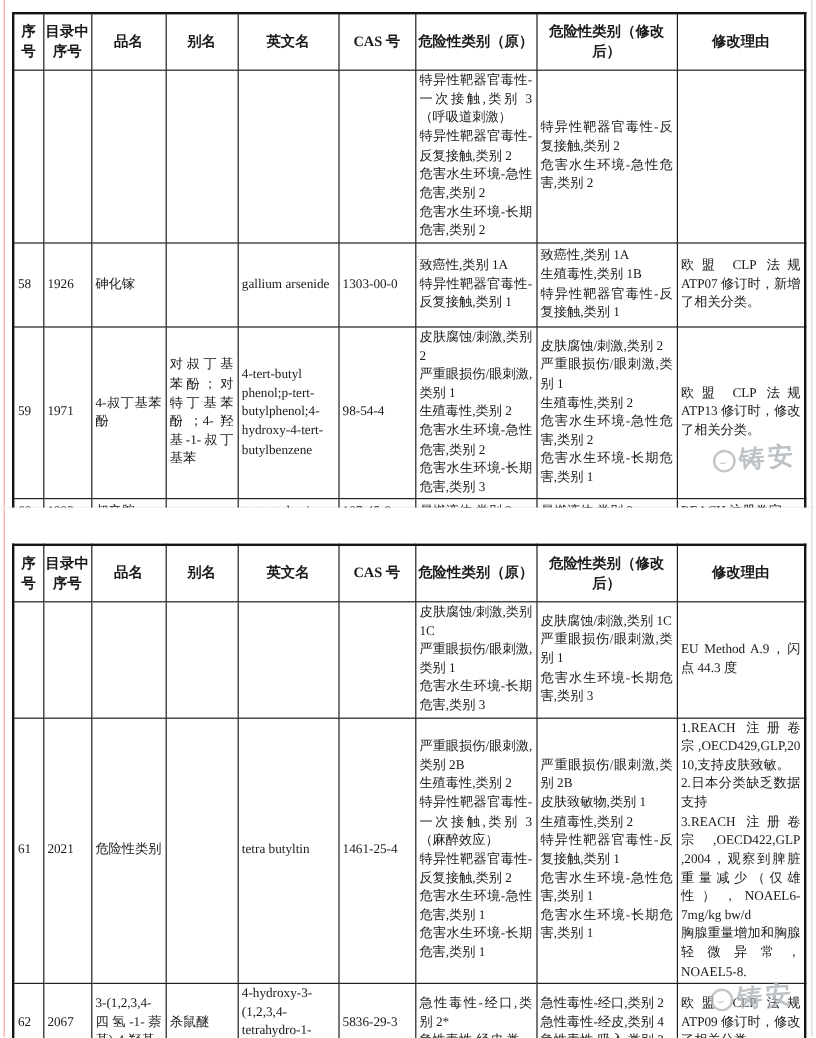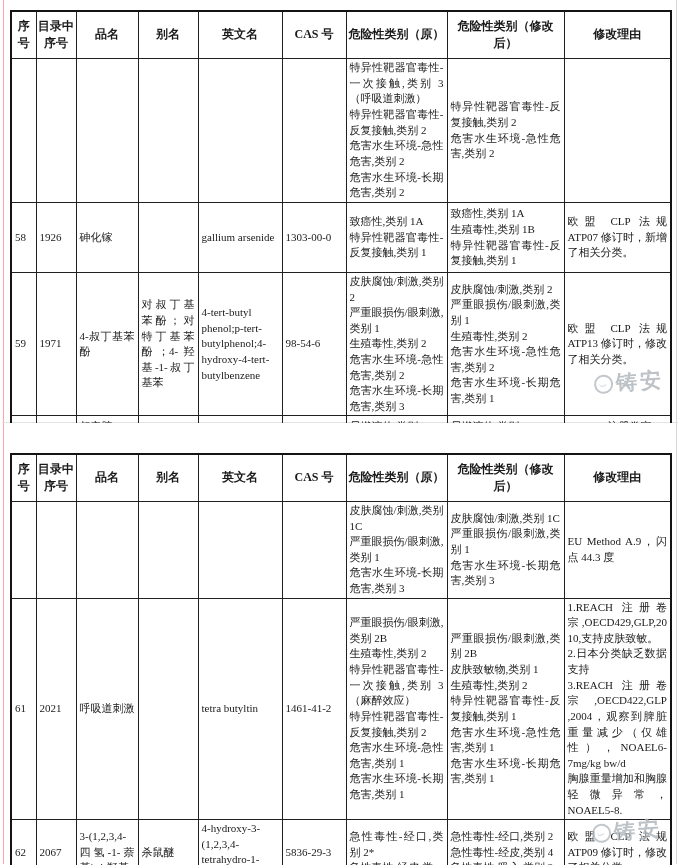--- a/index.html
+++ b/index.html
@@ -138,21 +138,21 @@
               <td class="c-reason">
                 <span class="line">欧盟 CLP 法规 ATP07 修订时，新增了相关分类。</span>
               </td>
             </tr>
             <tr style="height: 108px;">
               <td class="c-no">59</td>
               <td class="c-catalog_no">1971</td>
               <td class="c-name">4-叔丁基苯酚</td>
               <td class="c-alias">对叔丁基苯酚；对特丁基苯酚；4-羟基-1-叔丁基苯</td>
               <td class="c-english">4-tert-butyl phenol;p-tert-butylphenol;4-hydroxy-4-tert-butylbenzene</td>
-              <td class="c-cas">98-54-6</td>
+              <td class="c-cas">98-54-4</td>
               <td class="c-hazard_original">
                 <span class="line">皮肤腐蚀/刺激,类别 2</span>
                 <span class="line">严重眼损伤/眼刺激,类别 1</span>
                 <span class="line">生殖毒性,类别 2</span>
                 <span class="line">危害水生环境-急性危害,类别 2</span>
                 <span class="line bold">危害水生环境-长期危害,类别 3</span>
               </td>
               <td class="c-hazard_modified">
                 <span class="line">皮肤腐蚀/刺激,类别 2</span>
                 <span class="line">严重眼损伤/眼刺激,类别 1</span>
@@ -238,24 +238,24 @@
                 <span class="line">严重眼损伤/眼刺激,类别 1</span>
                 <span class="line">危害水生环境-长期危害,类别 3</span>
               </td>
               <td class="c-reason">
                 <span class="line">EU Method A.9，闪点 44.3 度</span>
               </td>
             </tr>
             <tr style="height: 202px;">
               <td class="c-no">61</td>
               <td class="c-catalog_no">2021</td>
-              <td class="c-name">呼吸道刺激</td>
+              <td class="c-name">危险性类别</td>
               <td class="c-alias"></td>
               <td class="c-english">tetra butyltin</td>
-              <td class="c-cas">1461-41-2</td>
+              <td class="c-cas">1461-25-4</td>
               <td class="c-hazard_original">
                 <span class="line">严重眼损伤/眼刺激,类别 2B</span>
                 <span class="line">生殖毒性,类别 2</span>
                 <span class="line bold">特异性靶器官毒性-一次接触,类别 3（麻醉效应）</span>
                 <span class="line bold">特异性靶器官毒性-反复接触,类别 2</span>
                 <span class="line">危害水生环境-急性危害,类别 1</span>
                 <span class="line">危害水生环境-长期危害,类别 1</span>
               </td>
               <td class="c-hazard_modified">
                 <span class="line">严重眼损伤/眼刺激,类别 2B</span>

